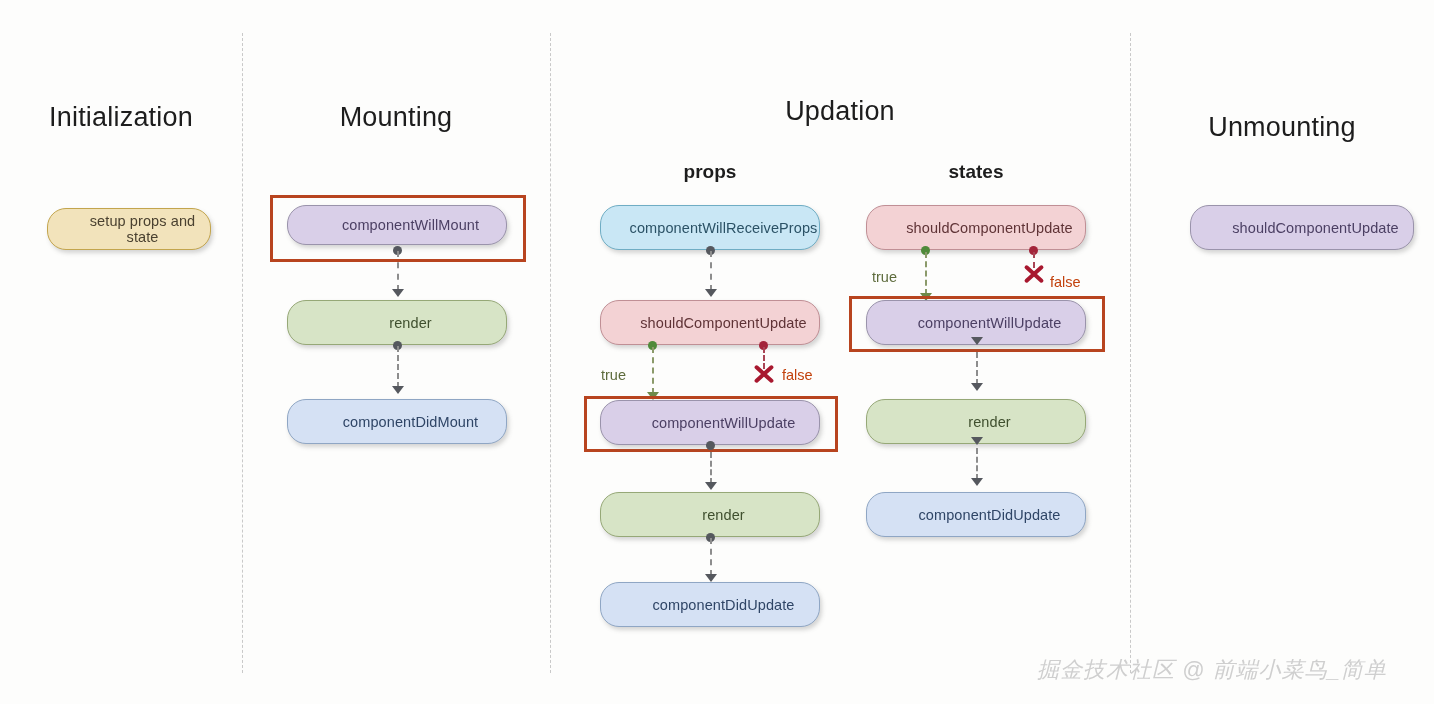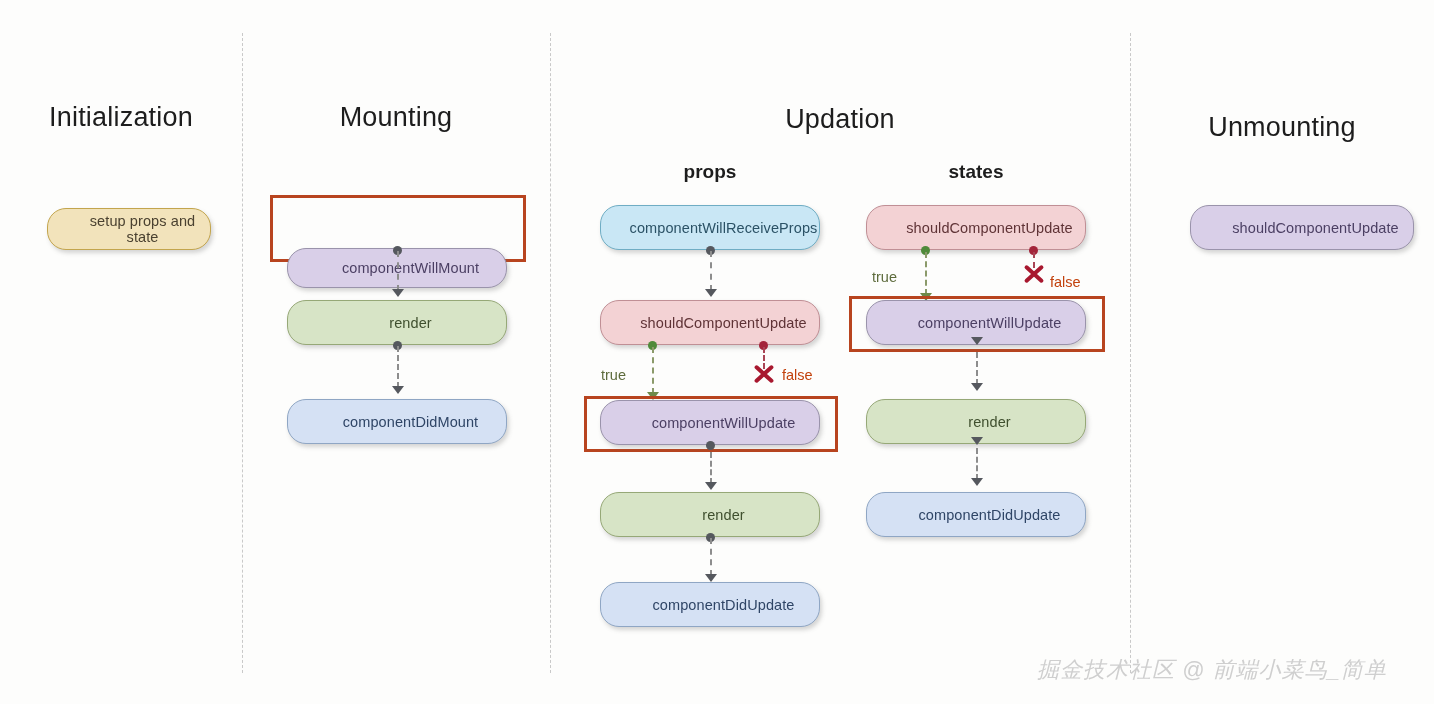--- a/index.html
+++ b/index.html
@@ -142,33 +142,33 @@
 <body>
 
 <div id="canvas">
 
   <div class="divider" style="left:242px;"></div>
   <div class="divider" style="left:550px;"></div>
   <div class="divider" style="left:1130px;"></div>
 
   <div class="phase-title" style="left:0px;  top:102px; width:242px;">Initialization</div>
   <div class="phase-title" style="left:242px; top:102px; width:308px;">Mounting</div>
-  <div class="phase-title" style="left:550px; top:104px; width:580px;">Updation</div>
+  <div class="phase-title" style="left:550px; top:96px; width:580px;">Updation</div>
   <div class="phase-title" style="left:1130px; top:112px; width:304px;">Unmounting</div>
 
   <div class="sub-title" style="left:600px; top:161px; width:220px;">props</div>
   <div class="sub-title" style="left:866px; top:161px; width:220px;">states</div>
 
   <div class="node beige" style="left:47px; top:208px; width:164px; height:42px;">
     <span>setup props and state</span>
   </div>
 
   <div class="highlight" style="left:270px; top:195px; width:256px; height:67px;"></div>
 
-  <div class="node purple" style="left:287px; top:205px; width:220px; height:40px;margin-top:43px;">
+  <div class="node purple" style="left:287px; top:205px; width:220px; height:40px;">
     <span>componentWillMount</span>
   </div>
   <div class="dot" style="left:393px; top:246px;"></div>
   <div class="conn" style="left:397px; top:251px; height:40px;"></div>
   <div class="arrow" style="left:392px; top:289px;"></div>
 
   <div class="node green" style="left:287px; top:300px; width:220px; height:45px;">
     <span>render</span>
   </div>
   <div class="dot" style="left:393px; top:341px;"></div>

